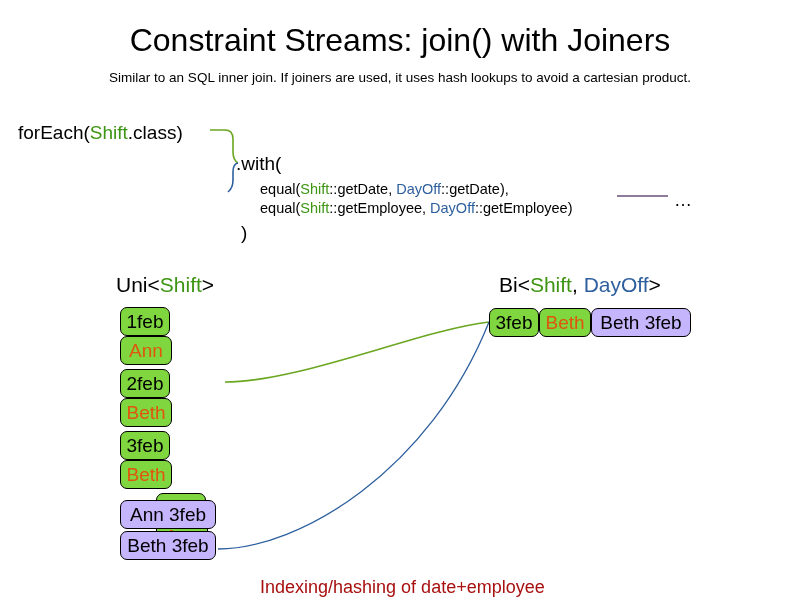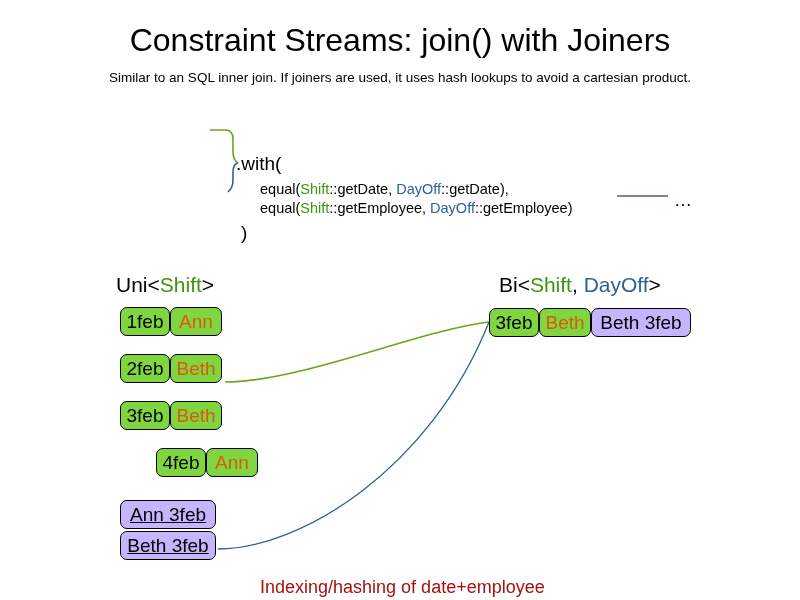--- a/index.html
+++ b/index.html
@@ -112,26 +112,26 @@
     justify-content: center;
     white-space: nowrap;
   }
   .cell-green { background: #7fd63f; }
   .cell-blue  { background: #c4b5fd; }
   .txt-date   { color: #000000; }
   .txt-name   { color: #e0550f; text-align: center; }
   .txt-plain  { color: #000000; }
 
   .shift-rows { left: 120px; top: 307px; }
-  .shift-row  { position: relative; margin-bottom: 18px; }
+  .shift-row  { position: relative; margin-bottom: 4px; flex-direction: column; }
   .w-date { width: 50px; }
   .w-name { width: 52px; }
 
   .dayoff-rows { left: 120px; top: 500px; }
-  .dayoff-row  { position: relative; margin-bottom: 2px; text-decoration: underline; }
+  .dayoff-row  { position: relative; margin-bottom: 2px; }
   .w-pair { width: 96px; }
 
   .bi-row { left: 489px; top: 308px; }
   .w-bi-date { width: 50px; }
   .w-bi-name { width: 52px; }
   .w-bi-pair { width: 100px; }
 
   
   .annotation {
     position: absolute;
@@ -156,20 +156,21 @@
     <path d="M 225 382 C 300 382, 420 330, 489 322" fill="none" stroke="#6aa61f" stroke-width="1.6"></path>
 
     <path d="M 218 549 C 300 549, 430 470, 489 322" fill="none" stroke="#2d5f9e" stroke-width="1.3"></path>
 
     <line x1="617" y1="196" x2="668" y2="196" stroke="#6b4f7a" stroke-width="1.6"></line>
   </svg>
 
   <div class="title">Constraint Streams: join() with Joiners</div>
   <div class="subtitle">Similar to an SQL inner join. If joiners are used, it uses hash lookups to avoid a cartesian product.</div>
 
+  <div class="code-line foreach-shift"><span>forEach(</span><span class="t-shift">Shift</span><span>.class)</span></div>
 
 
   <div class="code-line join-open">.with(</div>
 
   <div class="joiner-line joiner-1"><span>equal(</span><span class="t-shift">Shift</span><span>::getDate, </span><span class="t-dayoff">DayOff</span><span>::getDate),</span></div>
 
   <div class="joiner-line joiner-2"><span>equal(</span><span class="t-shift">Shift</span><span>::getEmployee, </span><span class="t-dayoff">DayOff</span><span>::getEmployee)</span></div>
 
   <div class="code-line join-close">)</div>
 

